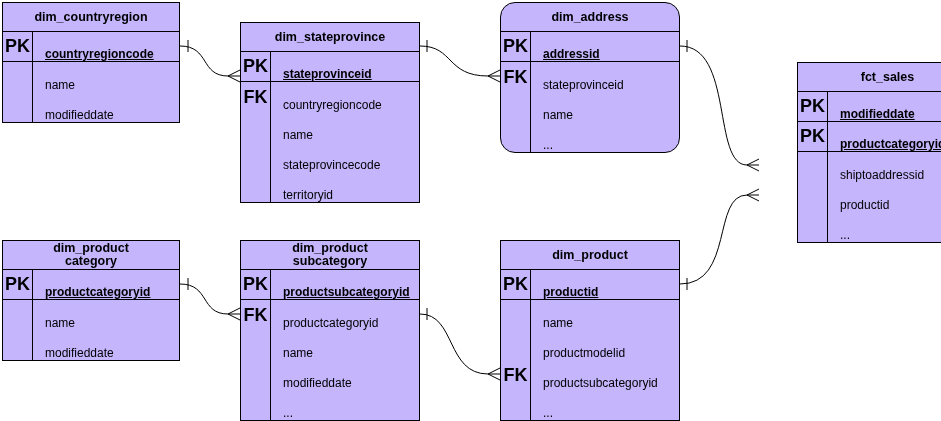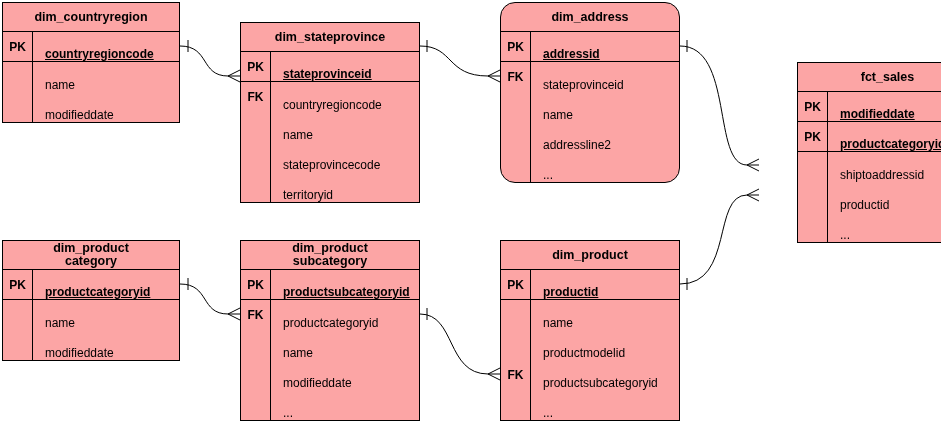--- a/index.html
+++ b/index.html
@@ -1,27 +1,27 @@
 <!DOCTYPE html>
 <html><head>
 <meta charset="utf-8">
 <style>
   html,body{margin:0;padding:0;background:#ffffff;}
   body{width:941px;height:421px;position:relative;overflow:hidden;
        font-family:"Liberation Sans", sans-serif;color:#000;}
   #canvas{position:absolute;left:0;top:0;width:941px;height:421px;background:#fff;}
 
-  .tbl{position:absolute;background:#fca5a5;border:1px solid #000;box-sizing:border-box;}
+  .tbl{position:absolute;background:#c4b5fd;border:1px solid #000;box-sizing:border-box;}
   .ttl{height:28px;border-bottom:1px solid #000;display:flex;flex-direction:column;
        align-items:center;justify-content:center;font-weight:bold;font-size:12.5px;
        line-height:13px;text-align:center;}
   .trow{display:flex;height:30px;box-sizing:border-box;}
   .trow.pkrow{border-bottom:1px solid #000;}
   .kc{width:30px;box-sizing:border-box;border-right:1px solid #000;display:flex;
-      align-items:center;justify-content:center;font-weight:bold;font-size:12px;flex:none;text-align:center;}
+      align-items:center;justify-content:center;font-weight:bold;font-size:18px;flex:none;text-align:center;}
   .fc{flex:1;display:flex;align-items:flex-end;padding-left:12px;font-size:12px;}
   .pkname{font-weight:bold;text-decoration:underline;}
 
   svg.wires{position:absolute;left:0;top:0;width:941px;height:421px;pointer-events:none;}
   svg.wires path{stroke:#000;stroke-width:1;fill:none;}
 </style>
 </head>
 <body>
 
 <div id="canvas">
@@ -87,24 +87,20 @@
     <div class="trow">
       <div class="kc">FK</div>
       <div class="fc">stateprovinceid</div>
     </div>
     <div class="trow">
       <div class="kc"></div>
       <div class="fc">name</div>
     </div>
     <div class="trow">
       <div class="kc"></div>
-      <div class="fc">addressline2</div>
-    </div>
-    <div class="trow">
-      <div class="kc"></div>
       <div class="fc">...</div>
     </div>
   </div>
 
   <div class="tbl" style="left:759px;top:62px;width:181px;margin-left:38px;">
     <div class="ttl">
         <span>fct_sales</span>
       </div>
     <div class="trow pkrow">
       <div class="kc">PK</div>

